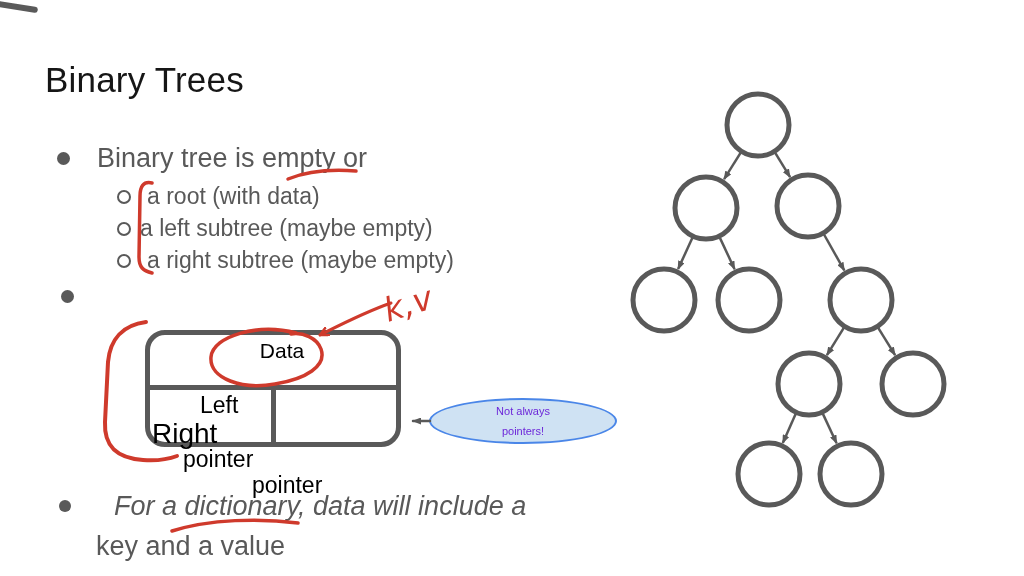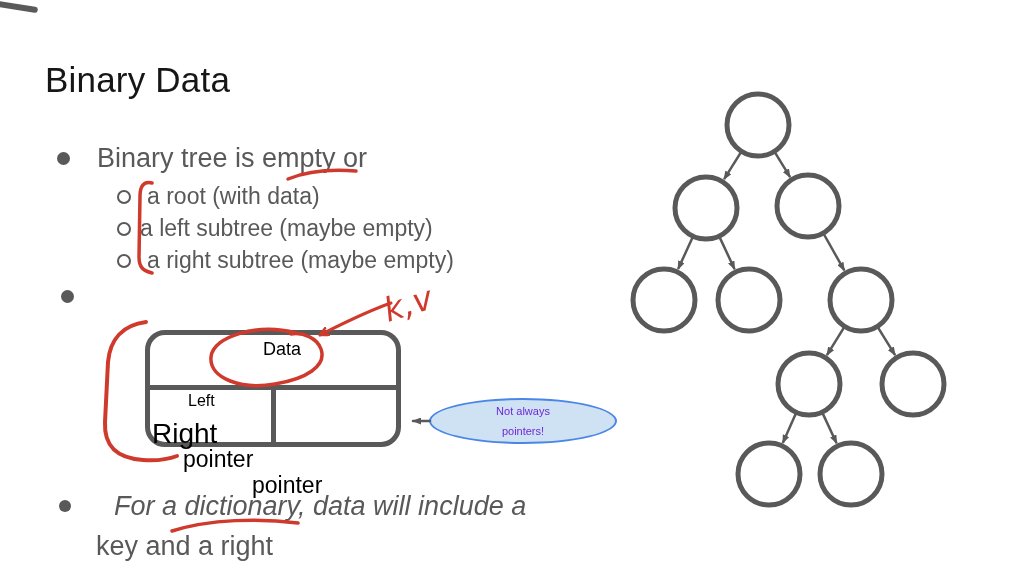--- a/index.html
+++ b/index.html
@@ -58,54 +58,54 @@
     background:#3d3d3d;transform:rotate(9deg);opacity:.85;
   }
 </style>
 </head>
 <body>
 
 <div class="slide">
 
   <div class="abs corner-smudge"></div>
 
-  <div class="abs slide-title">Binary Data</div>
+  <div class="abs slide-title">Binary Trees</div>
 
   <div class="abs bullet-dot" style="left:57px;top:152px;"></div>
   <div class="abs b1" style="left:97px;top:143px;">Binary tree is empty or</div>
 
   <div class="abs sub-dot" style="left:117px;top:190px;"></div>
   <div class="abs b2" style="left:147px;top:183px;">a root (with data)</div>
 
   <div class="abs sub-dot" style="left:117px;top:222px;"></div>
   <div class="abs b2" style="left:140px;top:215px;">a left subtree (maybe empty)</div>
 
   <div class="abs sub-dot" style="left:117px;top:254px;"></div>
   <div class="abs b2" style="left:147px;top:247px;">a right subtree (maybe empty)</div>
 
   <div class="abs bullet-dot" style="left:61px;top:290px;"></div>
 
   <div class="abs node-box"></div>
   <div class="abs box-line" style="left:145px;top:385px;width:256px;height:5px;"></div>
   <div class="abs box-line" style="left:271px;top:390px;width:5px;height:54px;"></div>
 
-  <div class="abs box-label" style="left:146px;top:339px;width:272px;text-align:center;font-size:18px;">Data</div>
-  <div class="abs box-label" style="left:188px;top:392px;font-size:16px;">Left</div>
+  <div class="abs box-label" style="left:146px;top:339px;width:272px;text-align:center;font-size:21px;">Data</div>
+  <div class="abs box-label" style="left:200px;top:392px;font-size:23px;">Left</div>
   <div class="abs box-label" style="left:152px;top:418px;font-size:28px;">Right</div>
   <div class="abs box-label" style="left:183px;top:446px;font-size:23px;">pointer</div>
   <div class="abs box-label" style="left:252px;top:472px;font-size:23px;">pointer</div>
 
   <div class="abs callout">
     <span>Not always</span>
     <span>pointers!</span>
   </div>
 
   <div class="abs bullet-dot" style="left:59px;top:500px;width:12px;height:12px;"></div>
   <div class="abs b1" style="left:114px;top:491px;font-style:italic;">For a dictionary, data will include a</div>
-  <div class="abs b1" style="left:96px;top:531px;">key and a right</div>
+  <div class="abs b1" style="left:96px;top:531px;">key and a value</div>
 
   <svg id="tree-svg" class="abs overlay" width="1024" height="576" viewBox="0 0 1024 576">
     <defs>
       <marker id="arrow-gray" markerWidth="9" markerHeight="7" refX="8" refY="3.5" orient="auto" markerUnits="userSpaceOnUse">
         <path class="marker-gray" d="M0,0 L9,3.5 L0,7 Z"></path>
       </marker>
     </defs>
   <line x1="741.5" y1="151.3" x2="724.1" y2="179.2" class="tree-edge" marker-end="url(#arrow-gray)"></line>
       <line x1="774.3" y1="151.4" x2="790.1" y2="177.1" class="tree-edge" marker-end="url(#arrow-gray)"></line>
       <line x1="693.1" y1="236.2" x2="678.1" y2="269.1" class="tree-edge" marker-end="url(#arrow-gray)"></line>

